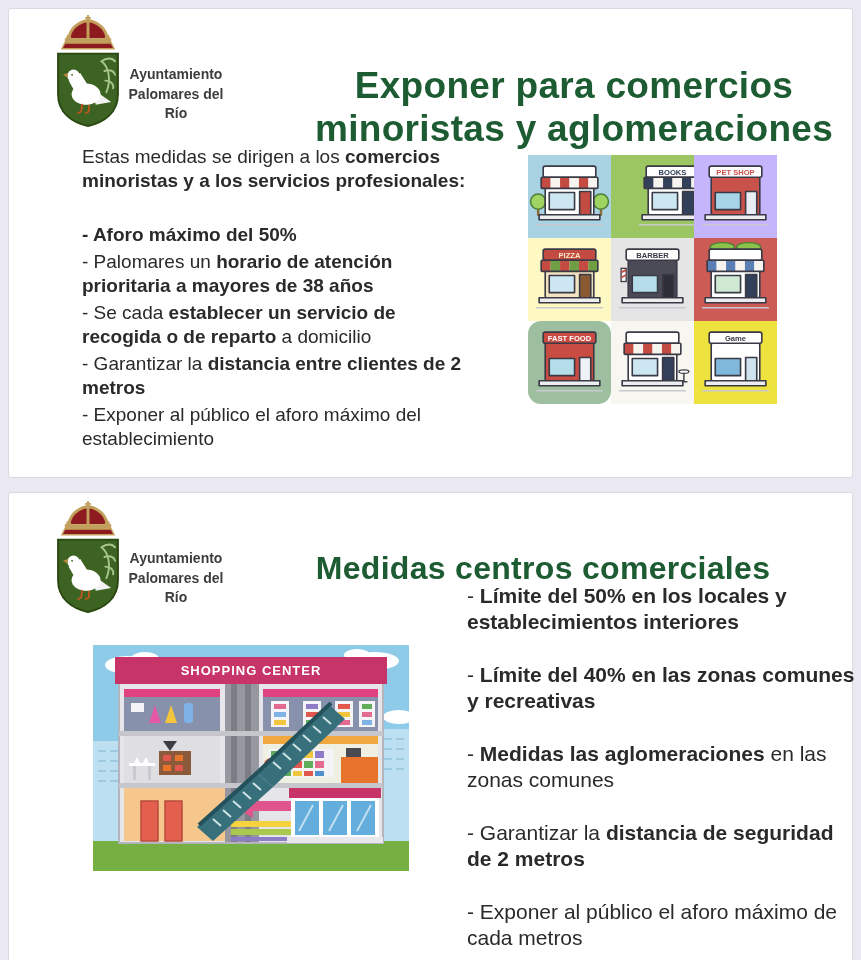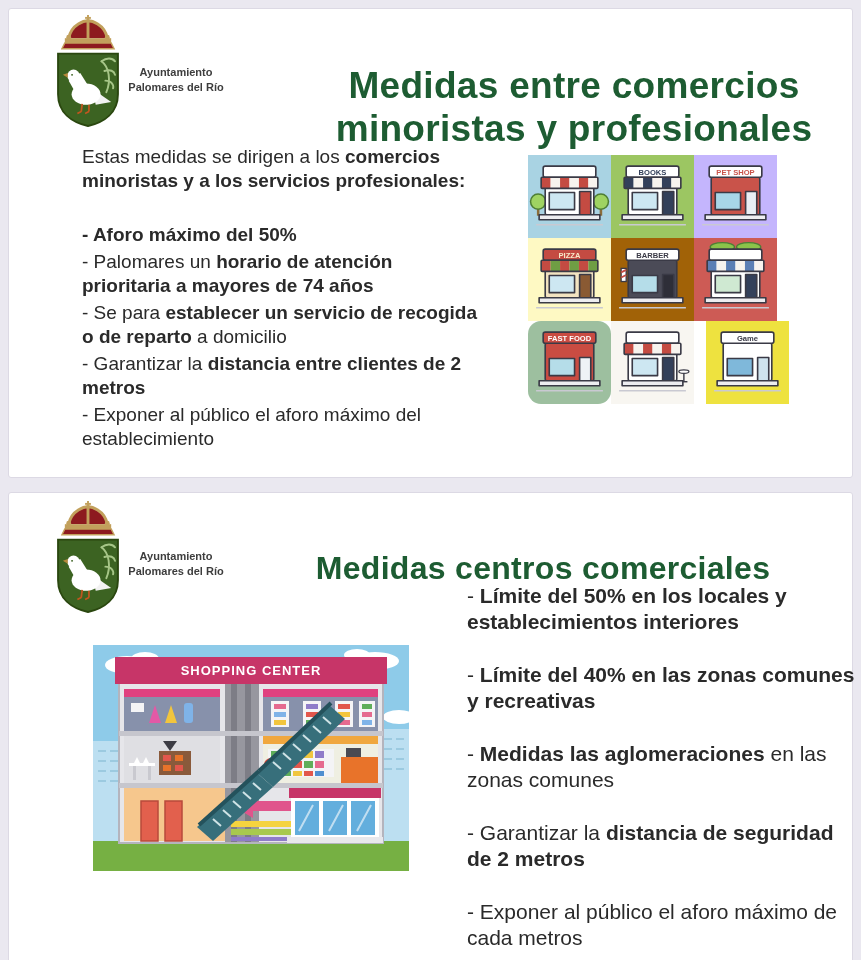--- a/index.html
+++ b/index.html
@@ -15,21 +15,21 @@
   }
   #card1{top:8px;height:468px}
   #card2{top:492px;height:600px}
 
   .logo-slot{position:absolute;left:44px;top:6px;width:70px;height:112px}
   #card2 .logo-slot{top:8px}
   .logo-svg{width:100%;height:100%;display:block}
 
   .org{
     position:absolute;left:110px;top:56px;width:114px;text-align:center;
-    font-size:11px;font-weight:bold;color:#3d3d3d;line-height:1.4;
+    font-size:14px;font-weight:bold;color:#3d3d3d;line-height:1.4;
   }
 
   .title{
     position:absolute;color:#1d5c32;font-weight:bold;text-align:center;
     line-height:1.16;letter-spacing:0.3px;
   }
   #card1 .title{left:295px;top:31px;width:540px;font-size:37px}
   #card2 .title{left:234px;top:36px;width:600px;font-size:32px;white-space:nowrap}
 
   .body-text{
@@ -111,29 +111,29 @@
         <path d="M30,92 L29,100 M37,93 L37,100 M29,100 l-4,2 M37,100 l-4,2" stroke="#c2561f" stroke-width="1.8" fill="none"></path>
       </g>
     </g>
   </svg>
     </div>
   <div class="org">
     <div>Ayuntamiento</div>
     <div>Palomares del Río</div>
   </div>
   <h1 class="title">
-    <span>Medidas entre comercios</span><br>
-    <span>minoristas y profesionales</span>
+    <span>Exponer para comercios</span><br>
+    <span>minoristas y aglomeraciones</span>
   </h1>
   <div class="body-text">
     <p class="intro"><span>Estas medidas se dirigen a los </span><span class="b">comercios minoristas y a los servicios profesionales:</span></p>
     <div>
         <p class="bullet"><span class="b">- Aforo máximo del 50%</span></p>
-        <p class="bullet"><span>- Palomares un </span><span class="b">horario de atención prioritaria a mayores de 74 años</span></p>
-        <p class="bullet"><span>- Se para </span><span class="b">establecer un servicio de recogida o de reparto</span><span> a domicilio</span></p>
+        <p class="bullet"><span>- Palomares un </span><span class="b">horario de atención prioritaria a mayores de 38 años</span></p>
+        <p class="bullet"><span>- Se cada </span><span class="b">establecer un servicio de recogida o de reparto</span><span> a domicilio</span></p>
         <p class="bullet"><span>- Garantizar la </span><span class="b">distancia entre clientes de 2 metros</span></p>
         <p class="bullet"><span>- Exponer al público el aforo máximo del establecimiento</span></p>
       </div>
   </div>
   <div id="shop-grid">
       <div class="shop-tile x-trees" style="background: rgb(169, 211, 227); --wall: #ffffff; --awn1: #c44b42; --awn2: #f7f3ee; --win: #cde7f2; --door: #c44b42; --signbg: #ffffff; --signcolor: #333333;">
     <svg viewBox="0 0 82 82">
       <g class="trees">
         <rect x="8.8" y="52" width="2.5" height="8" fill="#8a6d3b"></rect>
         <circle cx="10" cy="46" r="7.5" fill="#9fd362" stroke="#4e7e35" stroke-width="1.5"></circle>
@@ -165,21 +165,21 @@
       <rect class="s-door s-outline" x="51" y="36" width="11" height="23"></rect>
       <g class="cafe">
         <ellipse cx="72" cy="50" rx="5" ry="1.8" fill="#ffffff" stroke="#3a3a46" stroke-width="1.2"></ellipse>
         <line x1="72" y1="52" x2="72" y2="60" stroke="#3a3a46" stroke-width="1.4"></line>
         <line x1="68.5" y1="60" x2="75.5" y2="60" stroke="#3a3a46" stroke-width="1.4"></line>
       </g>
       <rect class="s-outline" x="11" y="59" width="60" height="5" fill="#ededf0"></rect>
       <line x1="8" y1="69" x2="74" y2="69" stroke="#c9c9d2" stroke-width="1.5"></line>
     </svg>
   </div>
-      <div class="shop-tile" style="background: rgb(156, 198, 98); --wall: #ffffff; --awn1: #33405a; --awn2: #f7f3ee; --win: #cde7f2; --door: #33405a; --signbg: #ffffff; --signcolor: #33405a;">
+      <div class="shop-tile" style="background: rgb(156, 198, 98); padding-left: 20px; --wall: #ffffff; --awn1: #33405a; --awn2: #f7f3ee; --win: #cde7f2; --door: #33405a; --signbg: #ffffff; --signcolor: #33405a;">
     <svg viewBox="0 0 82 82">
       <g class="trees">
         <rect x="8.8" y="52" width="2.5" height="8" fill="#8a6d3b"></rect>
         <circle cx="10" cy="46" r="7.5" fill="#9fd362" stroke="#4e7e35" stroke-width="1.5"></circle>
         <rect x="70.8" y="52" width="2.5" height="8" fill="#8a6d3b"></rect>
         <circle cx="72" cy="46" r="7.5" fill="#9fd362" stroke="#4e7e35" stroke-width="1.5"></circle>
       </g>
       <g class="plants">
         <ellipse cx="28" cy="9" rx="12" ry="4.5" fill="#8bc34a" stroke="#4e7e35" stroke-width="1.3"></ellipse>
         <ellipse cx="54" cy="9" rx="12" ry="4.5" fill="#8bc34a" stroke="#4e7e35" stroke-width="1.3"></ellipse>
@@ -285,21 +285,21 @@
       <rect class="s-door s-outline" x="51" y="36" width="11" height="23"></rect>
       <g class="cafe">
         <ellipse cx="72" cy="50" rx="5" ry="1.8" fill="#ffffff" stroke="#3a3a46" stroke-width="1.2"></ellipse>
         <line x1="72" y1="52" x2="72" y2="60" stroke="#3a3a46" stroke-width="1.4"></line>
         <line x1="68.5" y1="60" x2="75.5" y2="60" stroke="#3a3a46" stroke-width="1.4"></line>
       </g>
       <rect class="s-outline" x="11" y="59" width="60" height="5" fill="#ededf0"></rect>
       <line x1="8" y1="69" x2="74" y2="69" stroke="#c9c9d2" stroke-width="1.5"></line>
     </svg>
   </div>
-      <div class="shop-tile no-awning x-pole" style="background: #a16207; --wall: #4b4b57; --awn1: #cccccc; --awn2: #ffffff; --win: #b5dde9; --door: #2e2e38; --signbg: #ffffff; --signcolor: #3a3a46;">
+      <div class="shop-tile no-awning x-pole" style="background: #e5e5e5; --wall: #4b4b57; --awn1: #cccccc; --awn2: #ffffff; --win: #b5dde9; --door: #2e2e38; --signbg: #ffffff; --signcolor: #3a3a46;">
     <svg viewBox="0 0 82 82">
       <g class="trees">
         <rect x="8.8" y="52" width="2.5" height="8" fill="#8a6d3b"></rect>
         <circle cx="10" cy="46" r="7.5" fill="#9fd362" stroke="#4e7e35" stroke-width="1.5"></circle>
         <rect x="70.8" y="52" width="2.5" height="8" fill="#8a6d3b"></rect>
         <circle cx="72" cy="46" r="7.5" fill="#9fd362" stroke="#4e7e35" stroke-width="1.5"></circle>
       </g>
       <g class="plants">
         <ellipse cx="28" cy="9" rx="12" ry="4.5" fill="#8bc34a" stroke="#4e7e35" stroke-width="1.3"></ellipse>
         <ellipse cx="54" cy="9" rx="12" ry="4.5" fill="#8bc34a" stroke="#4e7e35" stroke-width="1.3"></ellipse>
@@ -445,21 +445,21 @@
       <rect class="s-door s-outline" x="51" y="36" width="11" height="23"></rect>
       <g class="cafe">
         <ellipse cx="72" cy="50" rx="5" ry="1.8" fill="#ffffff" stroke="#3a3a46" stroke-width="1.2"></ellipse>
         <line x1="72" y1="52" x2="72" y2="60" stroke="#3a3a46" stroke-width="1.4"></line>
         <line x1="68.5" y1="60" x2="75.5" y2="60" stroke="#3a3a46" stroke-width="1.4"></line>
       </g>
       <rect class="s-outline" x="11" y="59" width="60" height="5" fill="#ededf0"></rect>
       <line x1="8" y1="69" x2="74" y2="69" stroke="#c9c9d2" stroke-width="1.5"></line>
     </svg>
   </div>
-      <div class="shop-tile no-awning" style="background: rgb(238, 226, 63); margin-left: 12px; --wall: #ffffff; --awn1: #cccccc; --awn2: #ffffff; --win: #7fb8da; --door: #cfe3ee; --signbg: #ffffff; --signcolor: #3a3a46;">
+      <div class="shop-tile no-awning" style="background: rgb(238, 226, 63); --wall: #ffffff; --awn1: #cccccc; --awn2: #ffffff; --win: #7fb8da; --door: #cfe3ee; --signbg: #ffffff; --signcolor: #3a3a46;">
     <svg viewBox="0 0 82 82">
       <g class="trees">
         <rect x="8.8" y="52" width="2.5" height="8" fill="#8a6d3b"></rect>
         <circle cx="10" cy="46" r="7.5" fill="#9fd362" stroke="#4e7e35" stroke-width="1.5"></circle>
         <rect x="70.8" y="52" width="2.5" height="8" fill="#8a6d3b"></rect>
         <circle cx="72" cy="46" r="7.5" fill="#9fd362" stroke="#4e7e35" stroke-width="1.5"></circle>
       </g>
       <g class="plants">
         <ellipse cx="28" cy="9" rx="12" ry="4.5" fill="#8bc34a" stroke="#4e7e35" stroke-width="1.3"></ellipse>
         <ellipse cx="54" cy="9" rx="12" ry="4.5" fill="#8bc34a" stroke="#4e7e35" stroke-width="1.3"></ellipse>

